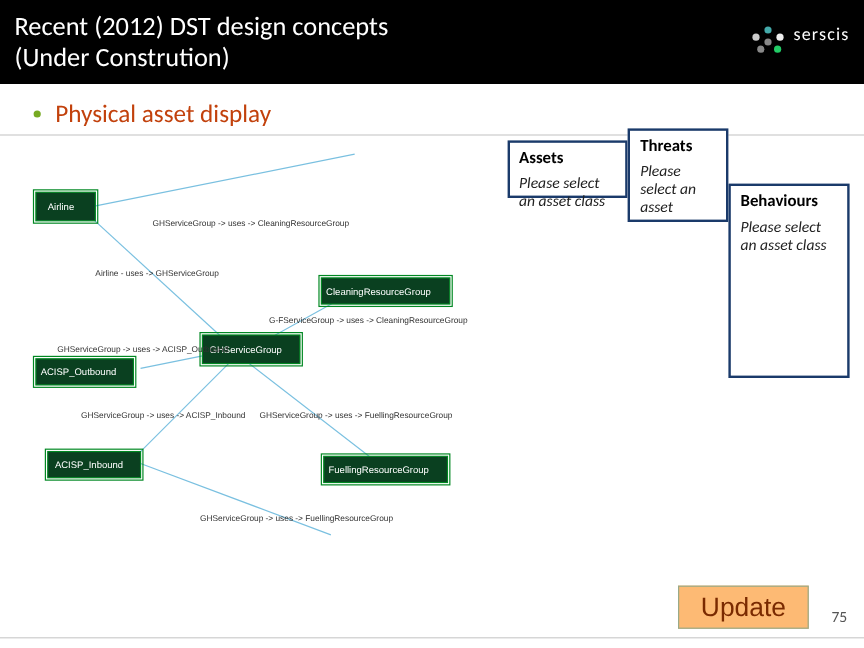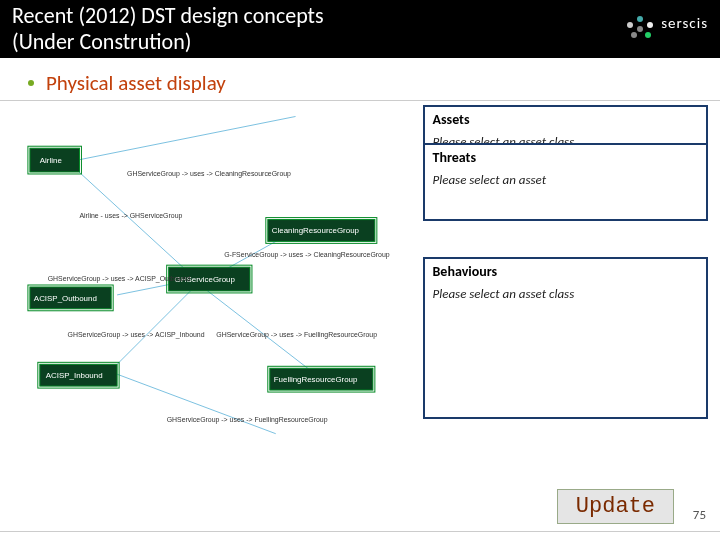--- a/index.html
+++ b/index.html
@@ -1,18 +1,18 @@
 <!DOCTYPE html>
 <html><head>
 <meta charset="utf-8">
 <style>
   * { box-sizing: border-box; margin: 0; padding: 0; }
   body { width: 720px; height: 540px; font-family: "Segoe UI", Calibri, Arial, sans-serif; background: #fff; position: relative; overflow: hidden; }
 
-  .title-bar { background: #000; color: #fff; height: 58px; display: flex; justify-content: space-between; align-items: center; padding: 0 12px; }
+  .title-bar { background: #000; color: #fff; height: 70px; display: flex; justify-content: space-between; align-items: center; padding: 0 12px; }
   .title-text { font-size: 22px; line-height: 1.2; }
   .logo { display: flex; align-items: flex-start; gap: 6px; }
   .logo-dots { position: relative; width: 30px; height: 30px; }
   .dot-c { width: 6px; height: 6px; border-radius: 50%; position: absolute; }
   .dot-c.a { background:#4aa; left:12px; top:2px; }
   .dot-c.b { background:#eee; left:22px; top:8px; }
   .dot-c.c { background:#2c6; left:20px; top:18px; }
   .dot-c.d { background:#888; left:6px; top:18px; }
   .dot-c.e { background:#ccc; left:2px; top:8px; }
   .dot-c.f { background:#888; left:12px; top:12px; }
@@ -24,29 +24,29 @@
 
   .content { display:flex; padding: 4px 12px 0 18px; gap: 8px; }
   .diagram { flex: 1 1 auto; position: relative; height: 360px; }
   svg.dia { width: 100%; height: 100%; }
   .dbox { fill:#0a4020; stroke:#082; stroke-width:1; }
   .dbox-out { fill:none; stroke:#082; stroke-width:1; }
   .dtext { font-size:8px; fill:#fff; font-family: Arial; }
   .ltext { font-size:7px; fill:#333; font-family: Arial; }
   .lline { stroke:#7ac0e0; stroke-width:1; fill:none; }
 
-  .side-panels { width: 288px; display:flex; flex-direction: column; gap: 0; position: relative; }
+  .side-panels { width: 288px; display:flex; flex-direction: row; gap: 0; position: relative; }
   .panel { border: 2px solid #1a3a6a; background: #fff; }
   .panel-h { font-size: 14px; font-weight: 600; padding: 4px 8px; color:#000; }
   .panel-b { font-size: 13px; font-style: italic; padding: 2px 8px 8px 8px; color:#222; }
   .p-assets { height: 48px; }
   .p-threats { height: 78px; margin-top: -10px; }
   .p-beh    { height: 162px; margin-top: 36px; }
 
-  .update-btn { position:absolute; right: 46px; bottom: 16px; background:#e5e5e5; border:1px solid #9a8; color:#7a2a00; font-size: 22px; padding: 4px 18px; font-family: Liberation Mono, monospace; }
+  .update-btn { position:absolute; right: 46px; bottom: 16px; background:#fdba74; border:1px solid #9a8; color:#7a2a00; font-size: 22px; padding: 4px 18px; }
   .page-num { position:absolute; right: 14px; bottom: 18px; font-size: 13px; color:#555; }
   .foot-line { position:absolute; bottom:8px; left:0; right:0; height:0; border-top:1px solid #ccc; }
 </style>
 </head>
 <body>
 
 <div class="title-bar">
   <div class="title-text">
     <span>Recent (2012) DST design concepts</span><br>
     <span>(Under Constrution)</span>

